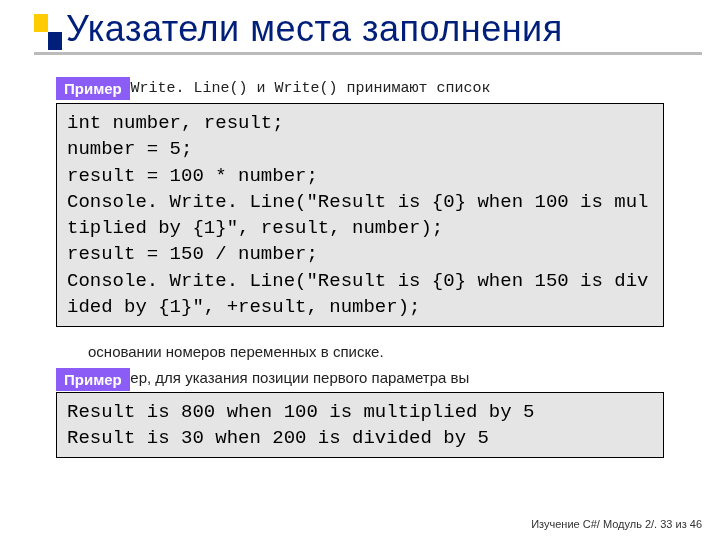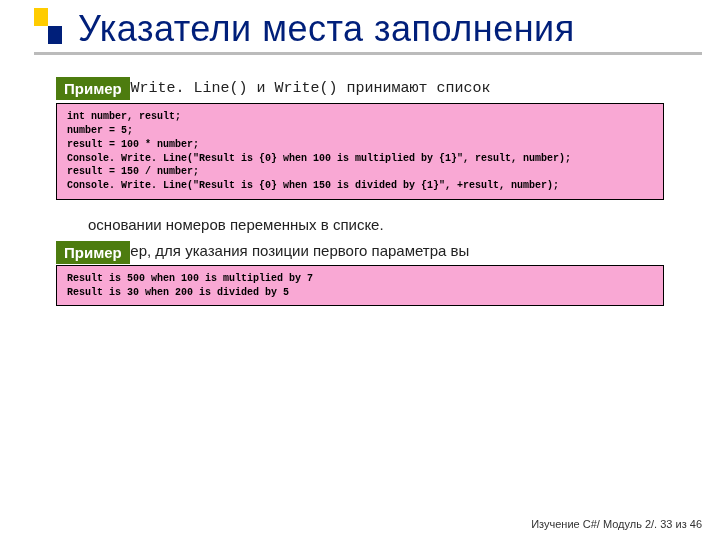--- a/index.html
+++ b/index.html
@@ -11,22 +11,22 @@
       position: relative;
       overflow: hidden;
     }
     .slide {
       padding: 8px 28px 8px 56px;
       position: relative;
       height: 100%;
     }
     .title-row {
       display: flex;
-      align-items: flex-start;
-      gap: 16px;
+      align-items: flex-end;
+      gap: 4px;
       margin-bottom: 2px;
       margin-left: -22px;
     }
     .logo-block {
       width: 28px;
       height: 36px;
       position: relative;
       flex-shrink: 0;
     }
     .logo-top {
@@ -53,48 +53,47 @@
     }
     .title-underline {
       height: 3px;
       background: #bbb;
       margin-left: -22px;
       margin-right: -10px;
       margin-bottom: 22px;
     }
     .label {
       display: inline-block;
-      background: #4d7c0f;
+      background: #8b5cf6;
       color: #fff;
       font-weight: bold;
       font-size: 15px;
       padding: 3px 8px;
       margin-bottom: 2px;
     }
     .behind-text {
       font-size: 15px;
       color: #222;
       margin-bottom: 4px;
       margin-left: 2px;
       line-height: 1.35;
     }
     .behind-text .code-inline {
       font-family: "Courier New", monospace;
     }
     .code-box {
       border: 1.5px solid #000;
-      background: #f9a8d4;
+      background: #e5e5e5;
       font-family: "Courier New", monospace;
-      font-size: 10px;
+      font-size: 19px;
       padding: 6px 10px;
       margin: 2px 28px 4px 0;
       line-height: 1.38;
       white-space: pre-wrap;
       word-break: break-all;
-      font-weight: bold;
     }
     .mid-text {
       font-size: 15px;
       color: #222;
       margin: 15px 0 6px 32px;
       line-height: 1.3;
     }
     .footer {
       position: absolute;
       bottom: 10px;
@@ -152,18 +151,18 @@
 
     <div class="mid-text">основании номеров переменных в списке.</div>
 
     <div class="label-row">
       <div class="behind-text" style="margin-left:2px">
         <span class="bullet"></span><span>Например, для указания позиции первого параметра вы</span>
       </div>
       <div class="label label-overlay">Пример</div>
     </div>
 
-    <div class="code-box"><span>Result is 500 when 100 is multiplied by 7</span>
+    <div class="code-box"><span>Result is 800 when 100 is multiplied by 5</span>
 <span>Result is 30 when 200 is divided by 5</span></div>
   </div>
 
   <div class="footer">Изучение C#/ Модуль 2/. 33 из 46</div>
 </div>
 
 </body></html>

